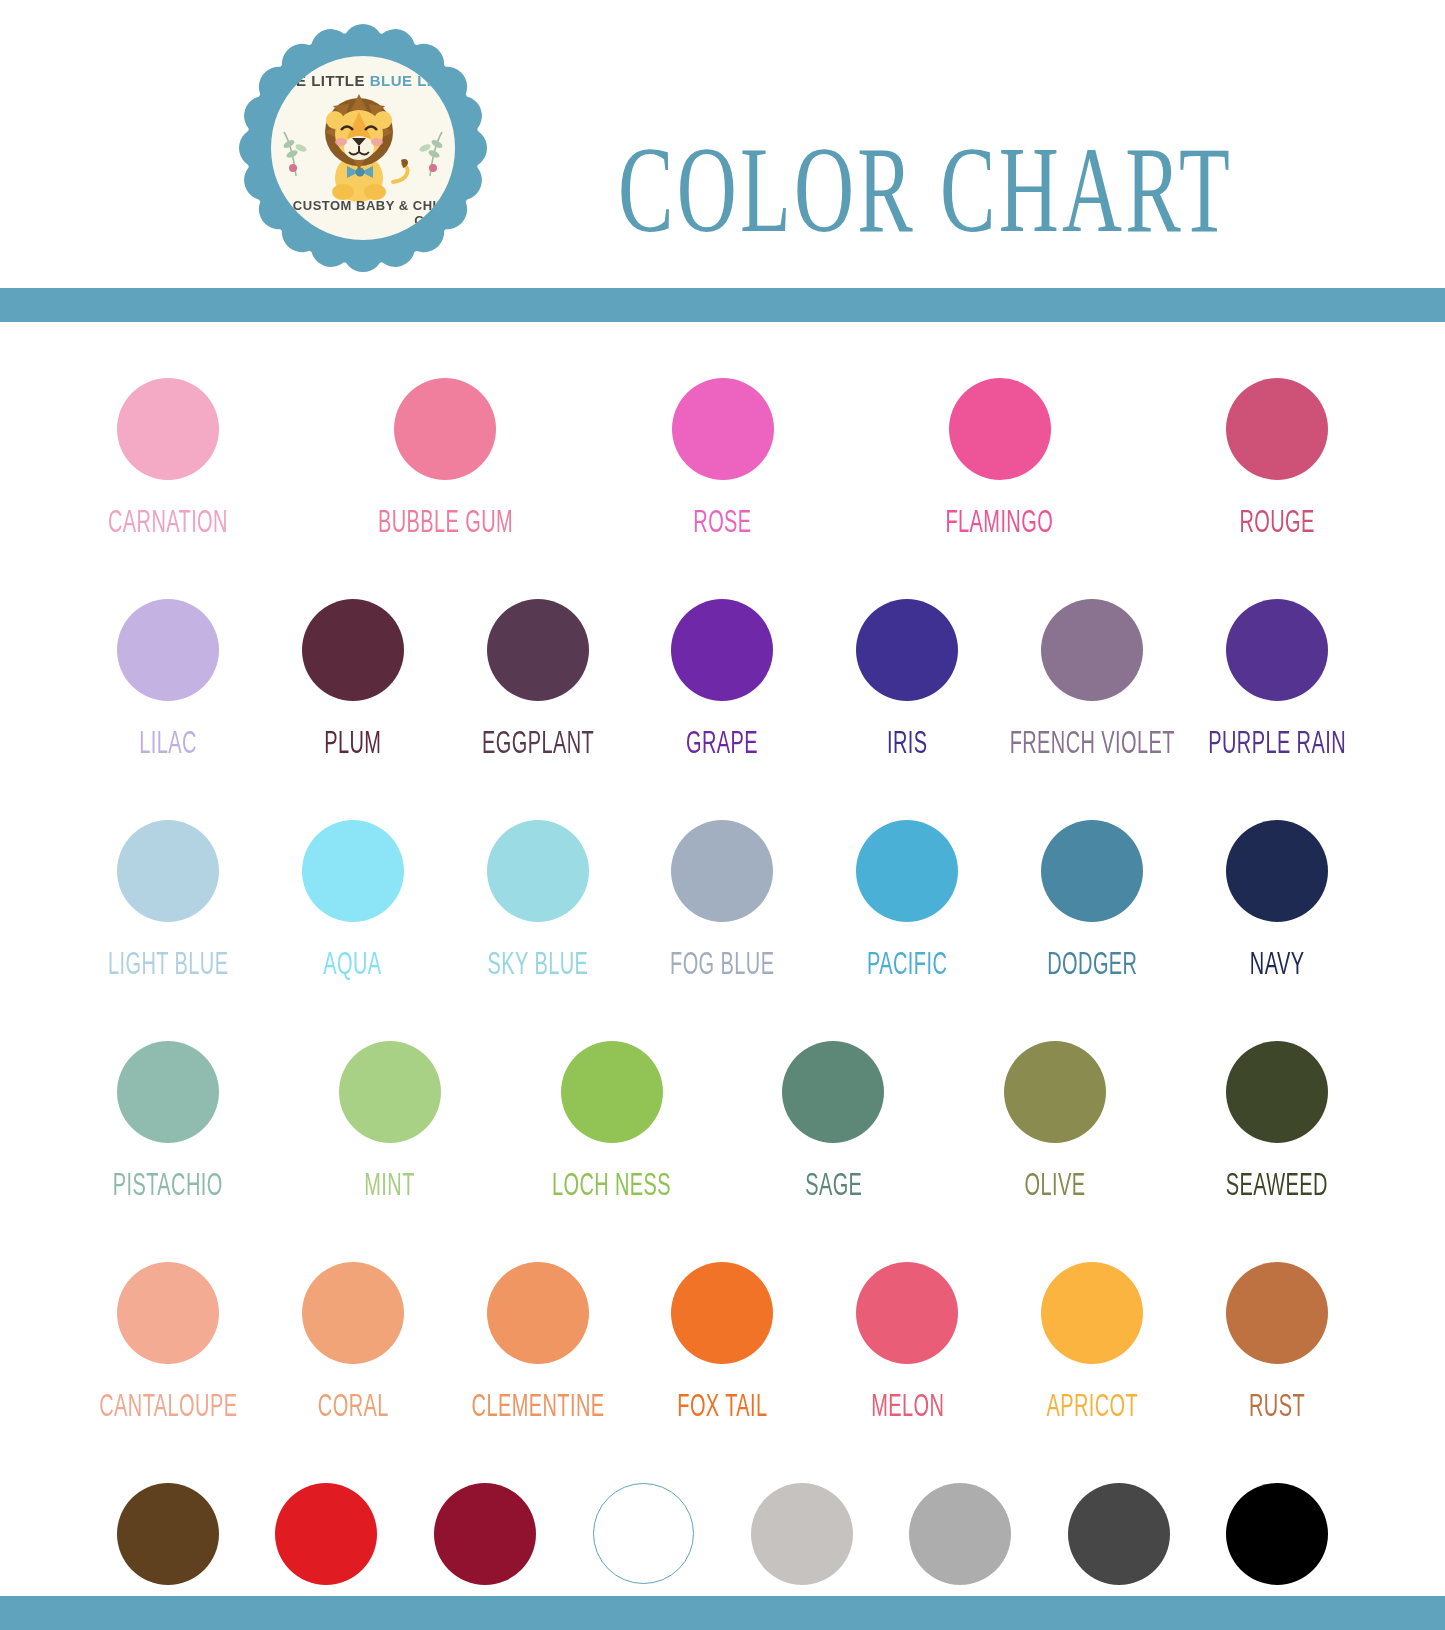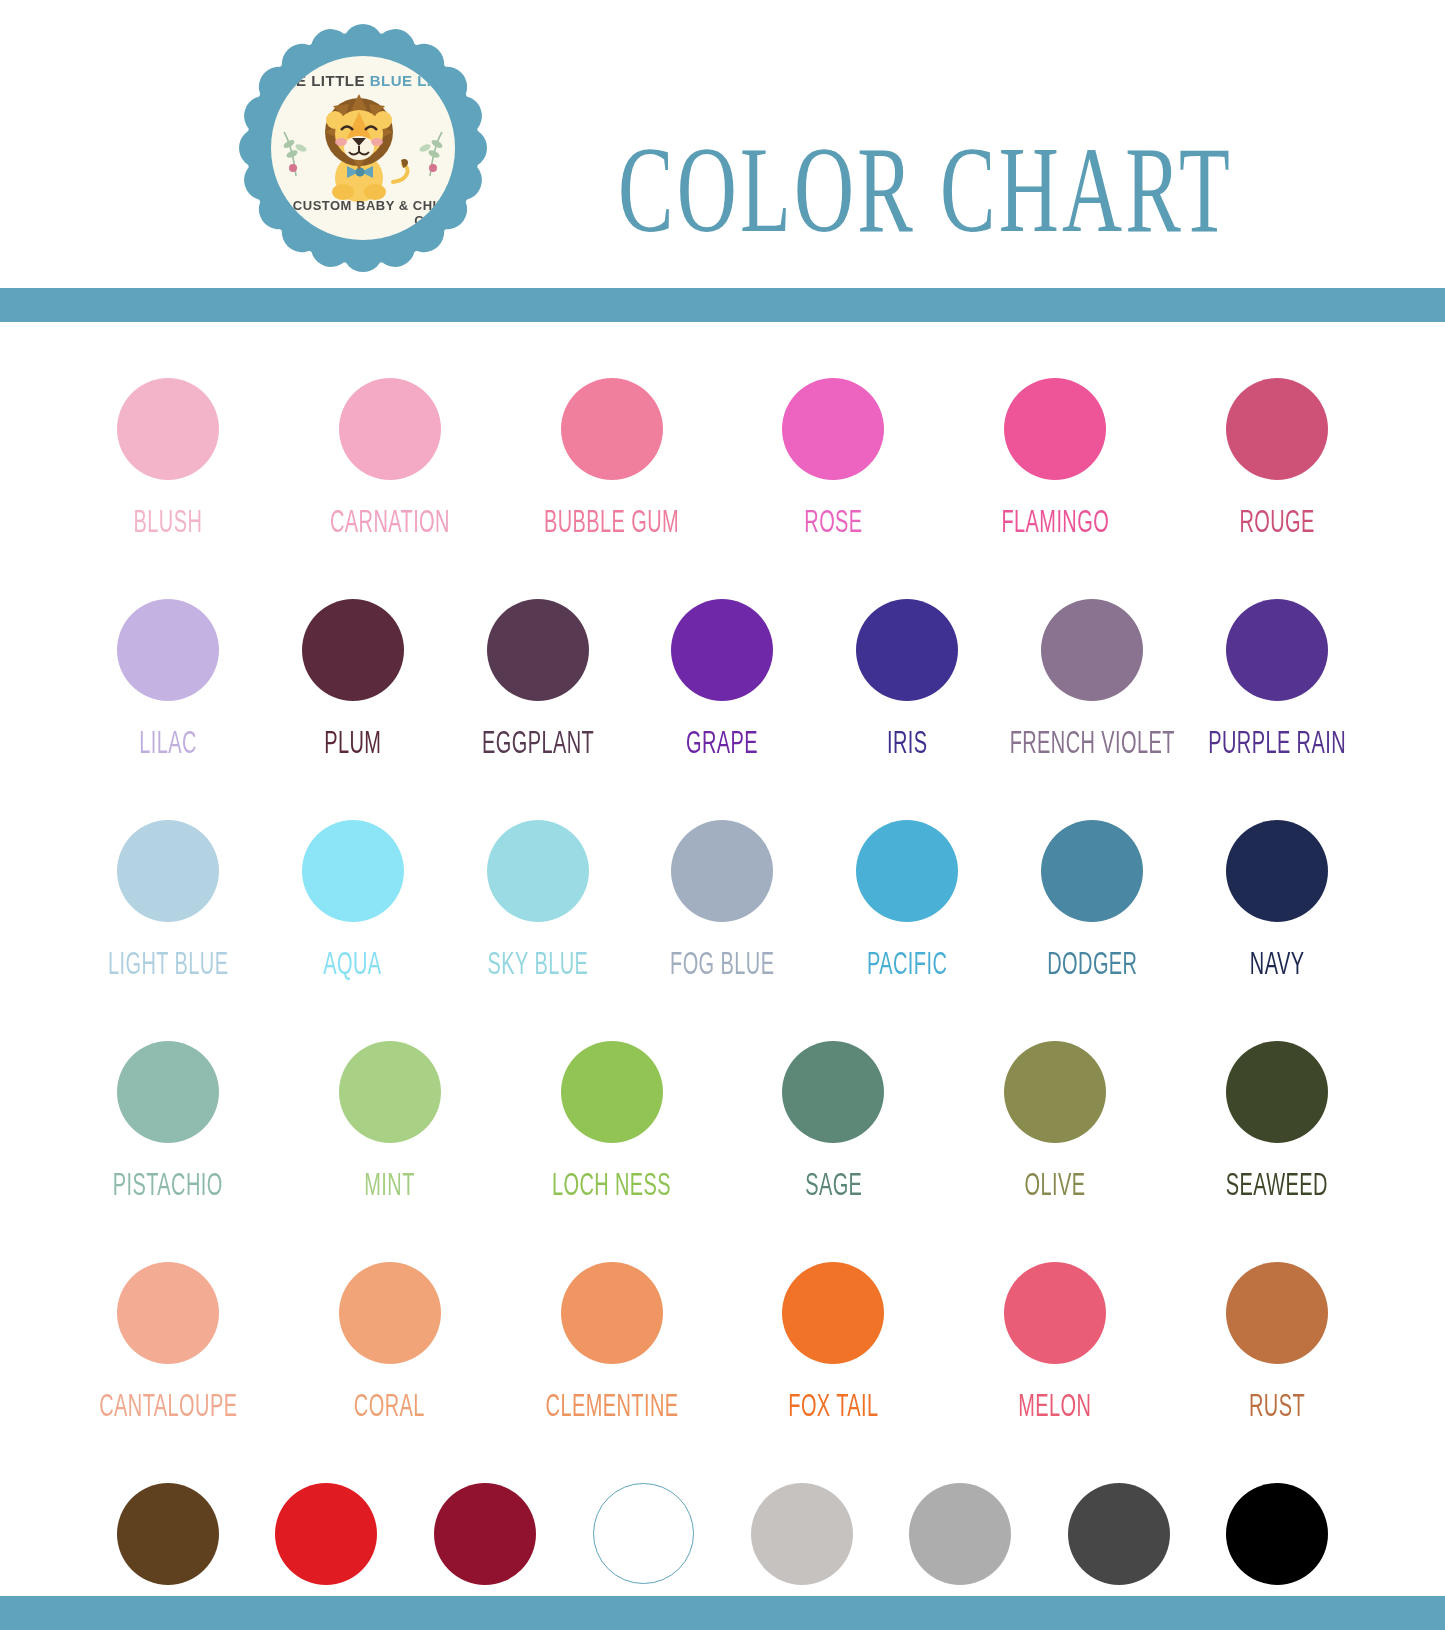--- a/index.html
+++ b/index.html
@@ -217,24 +217,20 @@
   </div>
 
   <h1 class="title" style="color: rgb(91, 157, 181);">COLOR CHART</h1>
 </div>
 
 <div class="bar top" style="background: rgb(95, 163, 188);"></div>
 
 <div class="grid" id="grid">
     <div class="row">
       <div class="cell">
-        <div class="swatch" style="background: rgb(243, 179, 200);"></div>
-        <div class="label" style="color: rgb(243, 179, 200);">BLUSH</div>
-      </div>
-      <div class="cell">
         <div class="swatch" style="background: rgb(244, 169, 196);"></div>
         <div class="label" style="color: rgb(240, 162, 192);">CARNATION</div>
       </div>
       <div class="cell">
         <div class="swatch" style="background: rgb(240, 127, 158);"></div>
         <div class="label" style="color: rgb(238, 125, 157);">BUBBLE GUM</div>
       </div>
       <div class="cell">
         <div class="swatch" style="background: rgb(237, 99, 192);"></div>
         <div class="label" style="color: rgb(233, 100, 190);">ROSE</div>
@@ -349,20 +345,24 @@
       </div>
       <div class="cell">
         <div class="swatch" style="background: rgb(240, 115, 39);"></div>
         <div class="label" style="color: rgb(238, 113, 38);">FOX TAIL</div>
       </div>
       <div class="cell">
         <div class="swatch" style="background: rgb(234, 93, 119);"></div>
         <div class="label" style="color: rgb(232, 92, 117);">MELON</div>
       </div>
       <div class="cell">
+        <div class="swatch" style="background: rgb(250, 180, 63);"></div>
+        <div class="label" style="color: rgb(247, 178, 61);">APRICOT</div>
+      </div>
+      <div class="cell">
         <div class="swatch" style="background: rgb(190, 113, 65);"></div>
         <div class="label" style="color: rgb(188, 111, 64);">RUST</div>
       </div>
     </div>
     <div class="row">
       <div class="cell">
         <div class="swatch" style="background: rgb(95, 64, 31);"></div>
         <div class="label" style="color: rgb(94, 63, 30);">MOCHA</div>
       </div>
       <div class="cell">

